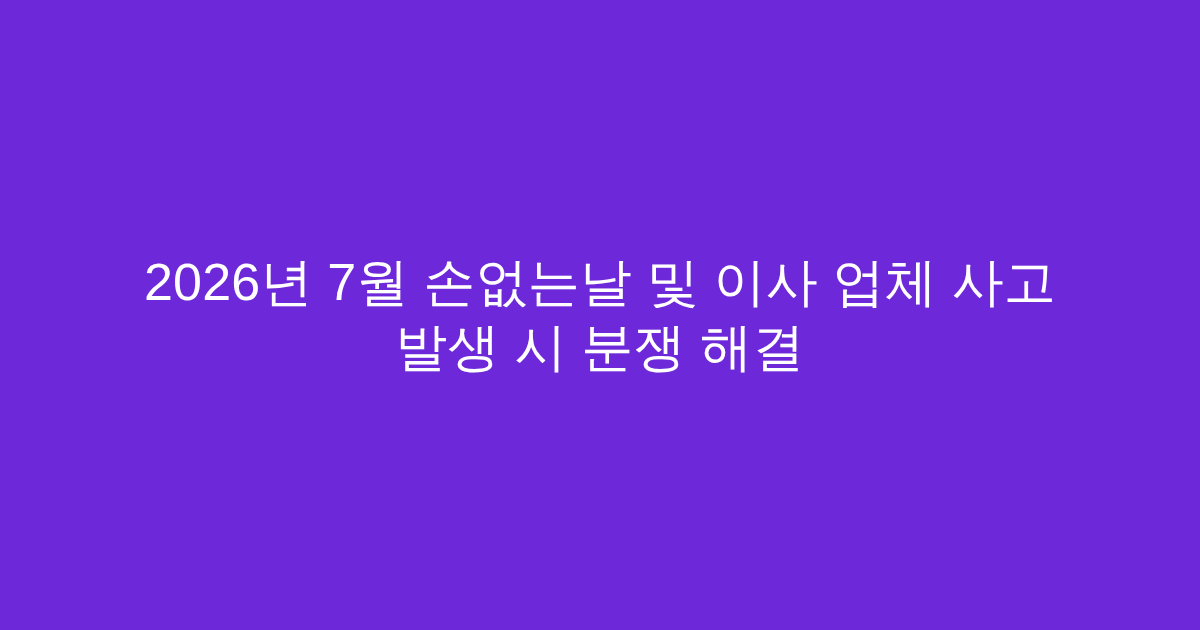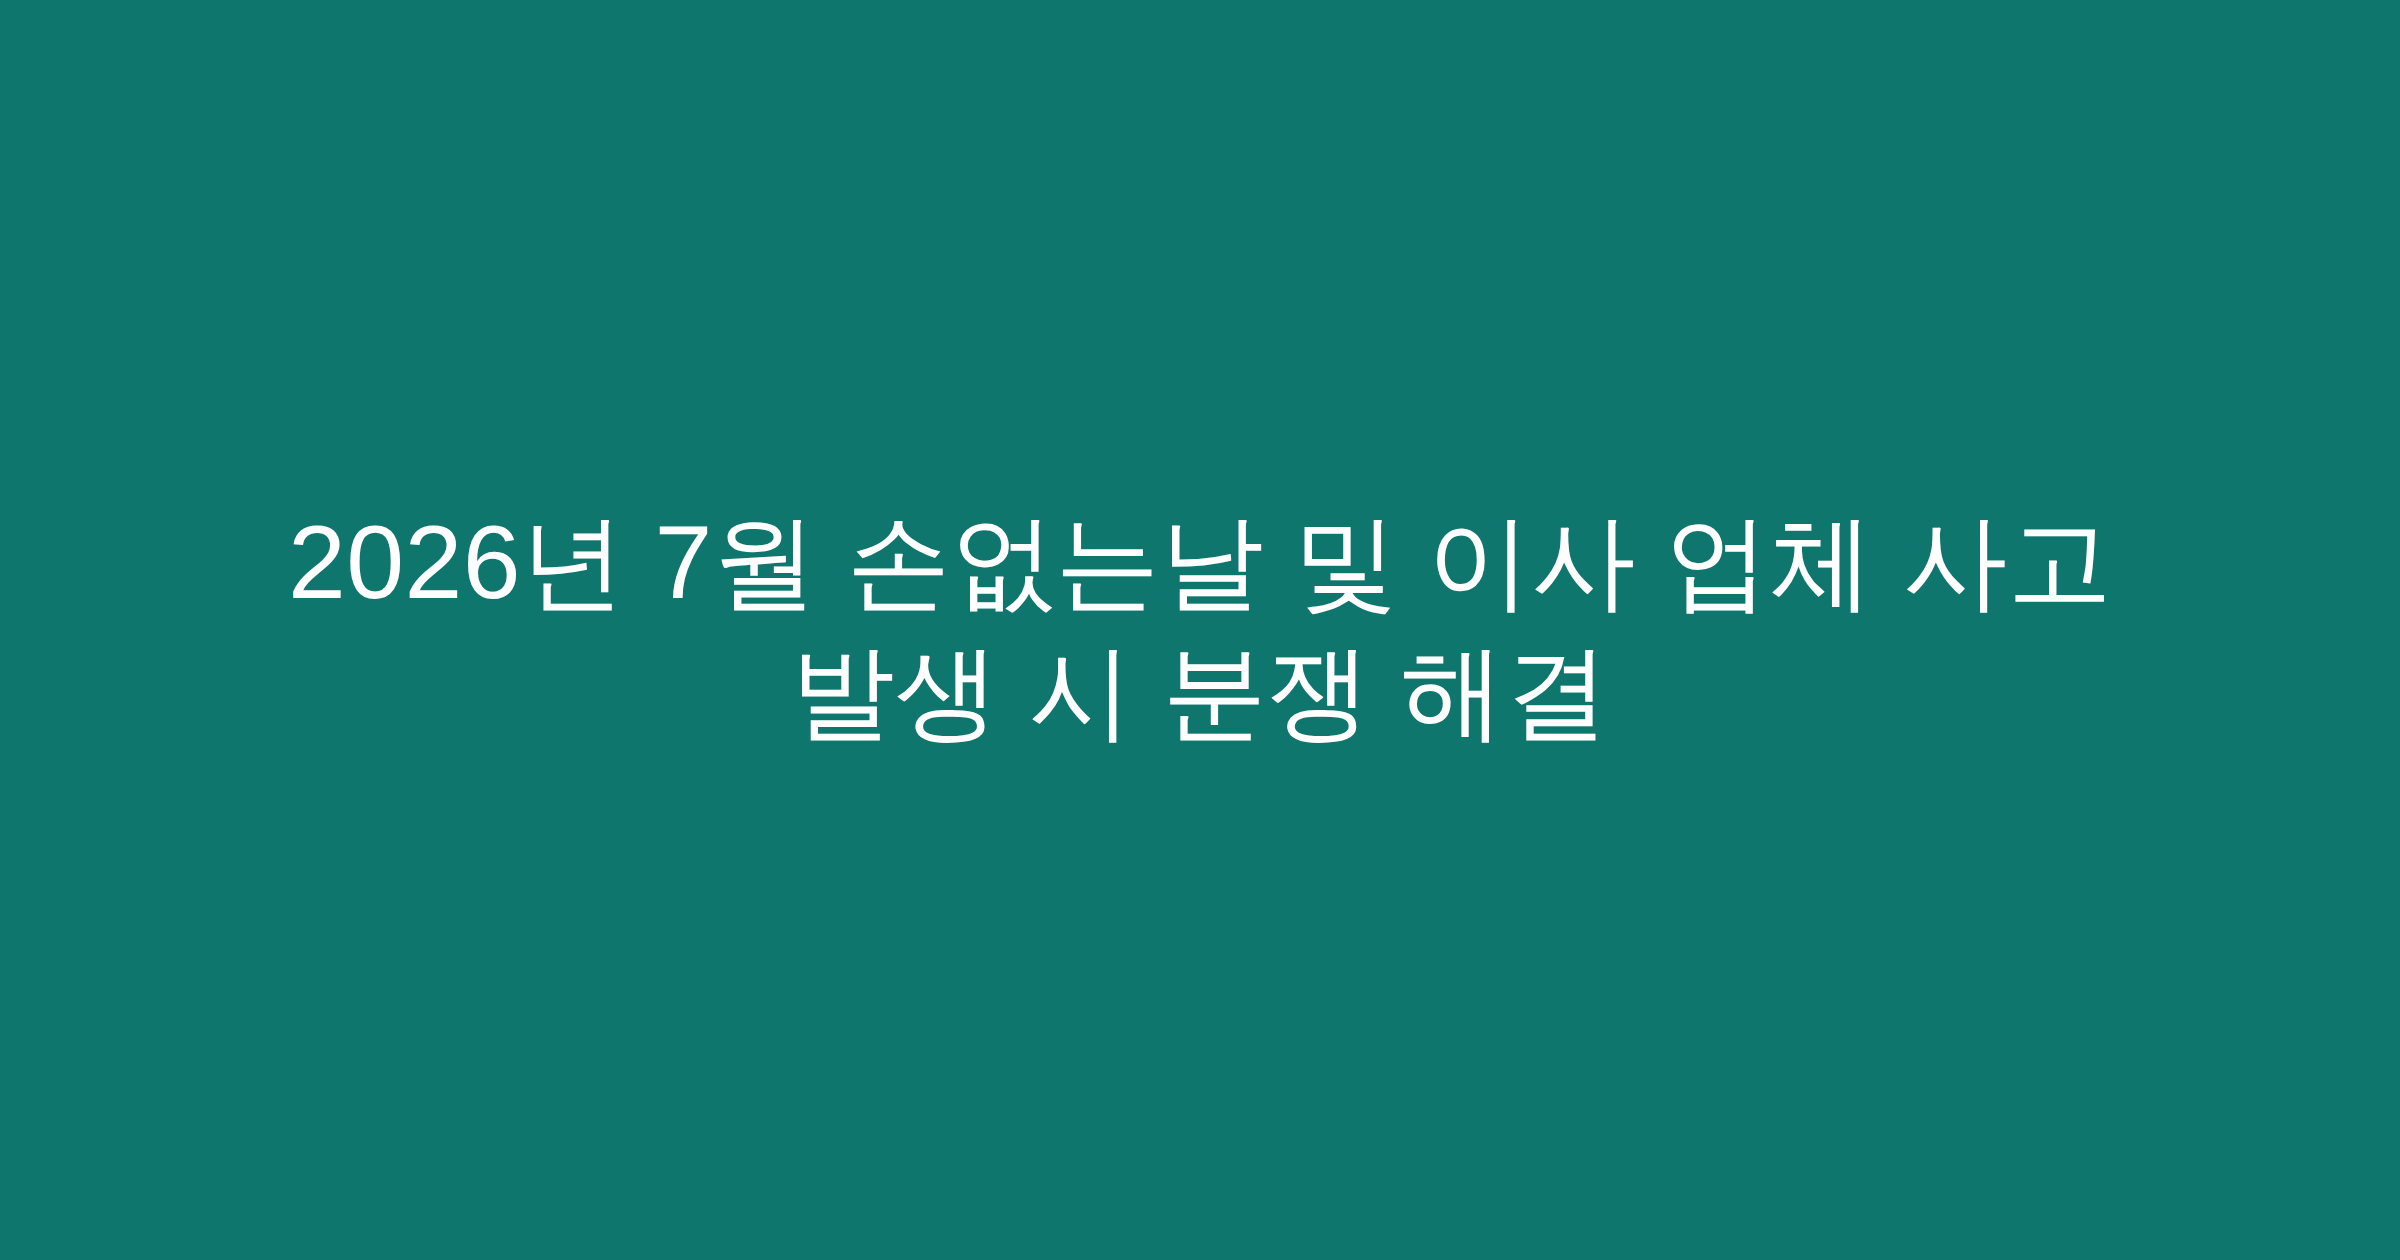--- a/index.html
+++ b/index.html
@@ -13,21 +13,21 @@
     height: 630px;
     overflow: hidden;
     font-family: "Liberation Sans", "DejaVu Sans", sans-serif;
   }
 
   .card {
     position: relative;
     box-sizing: border-box;
     width: 1200px;
     height: 630px;
-    background-color: #0f766e;
+    background-color: #6d28d9;
     display: flex;
     align-items: center;
     justify-content: center;
   }
 
   .title-block {
     width: 1060px;
     text-align: center;
     padding: 0 20px;
     box-sizing: border-box;

